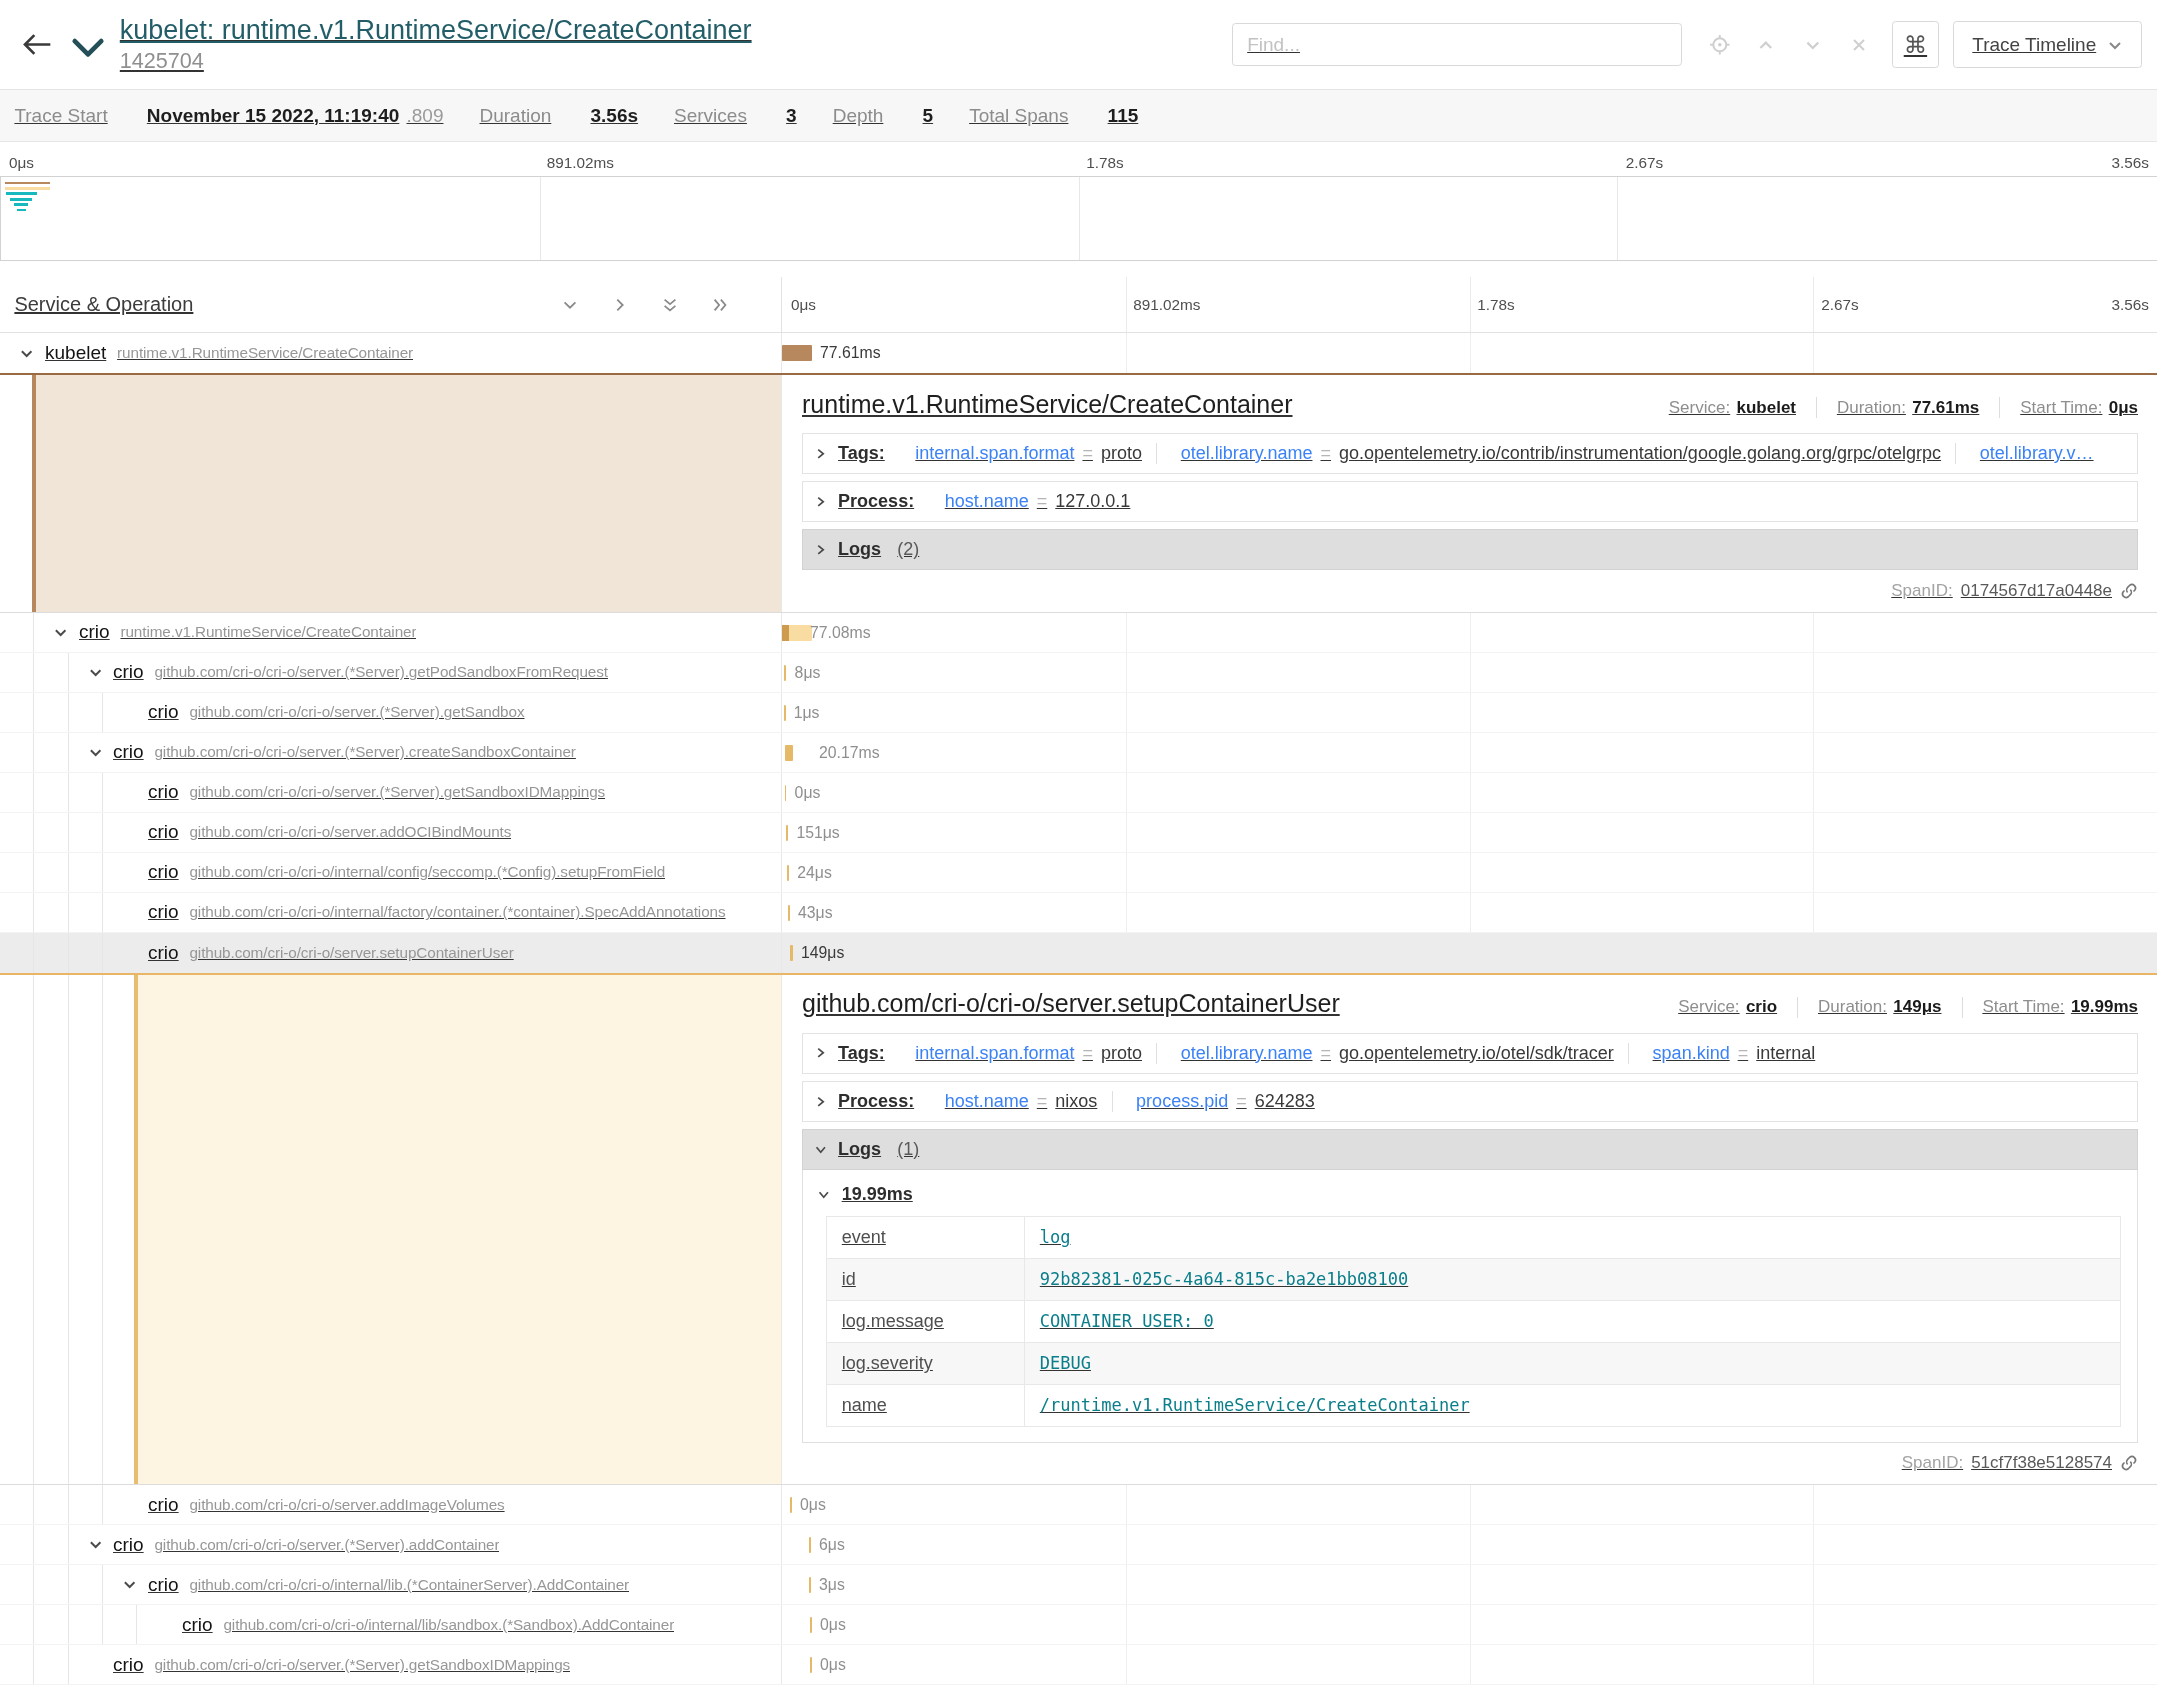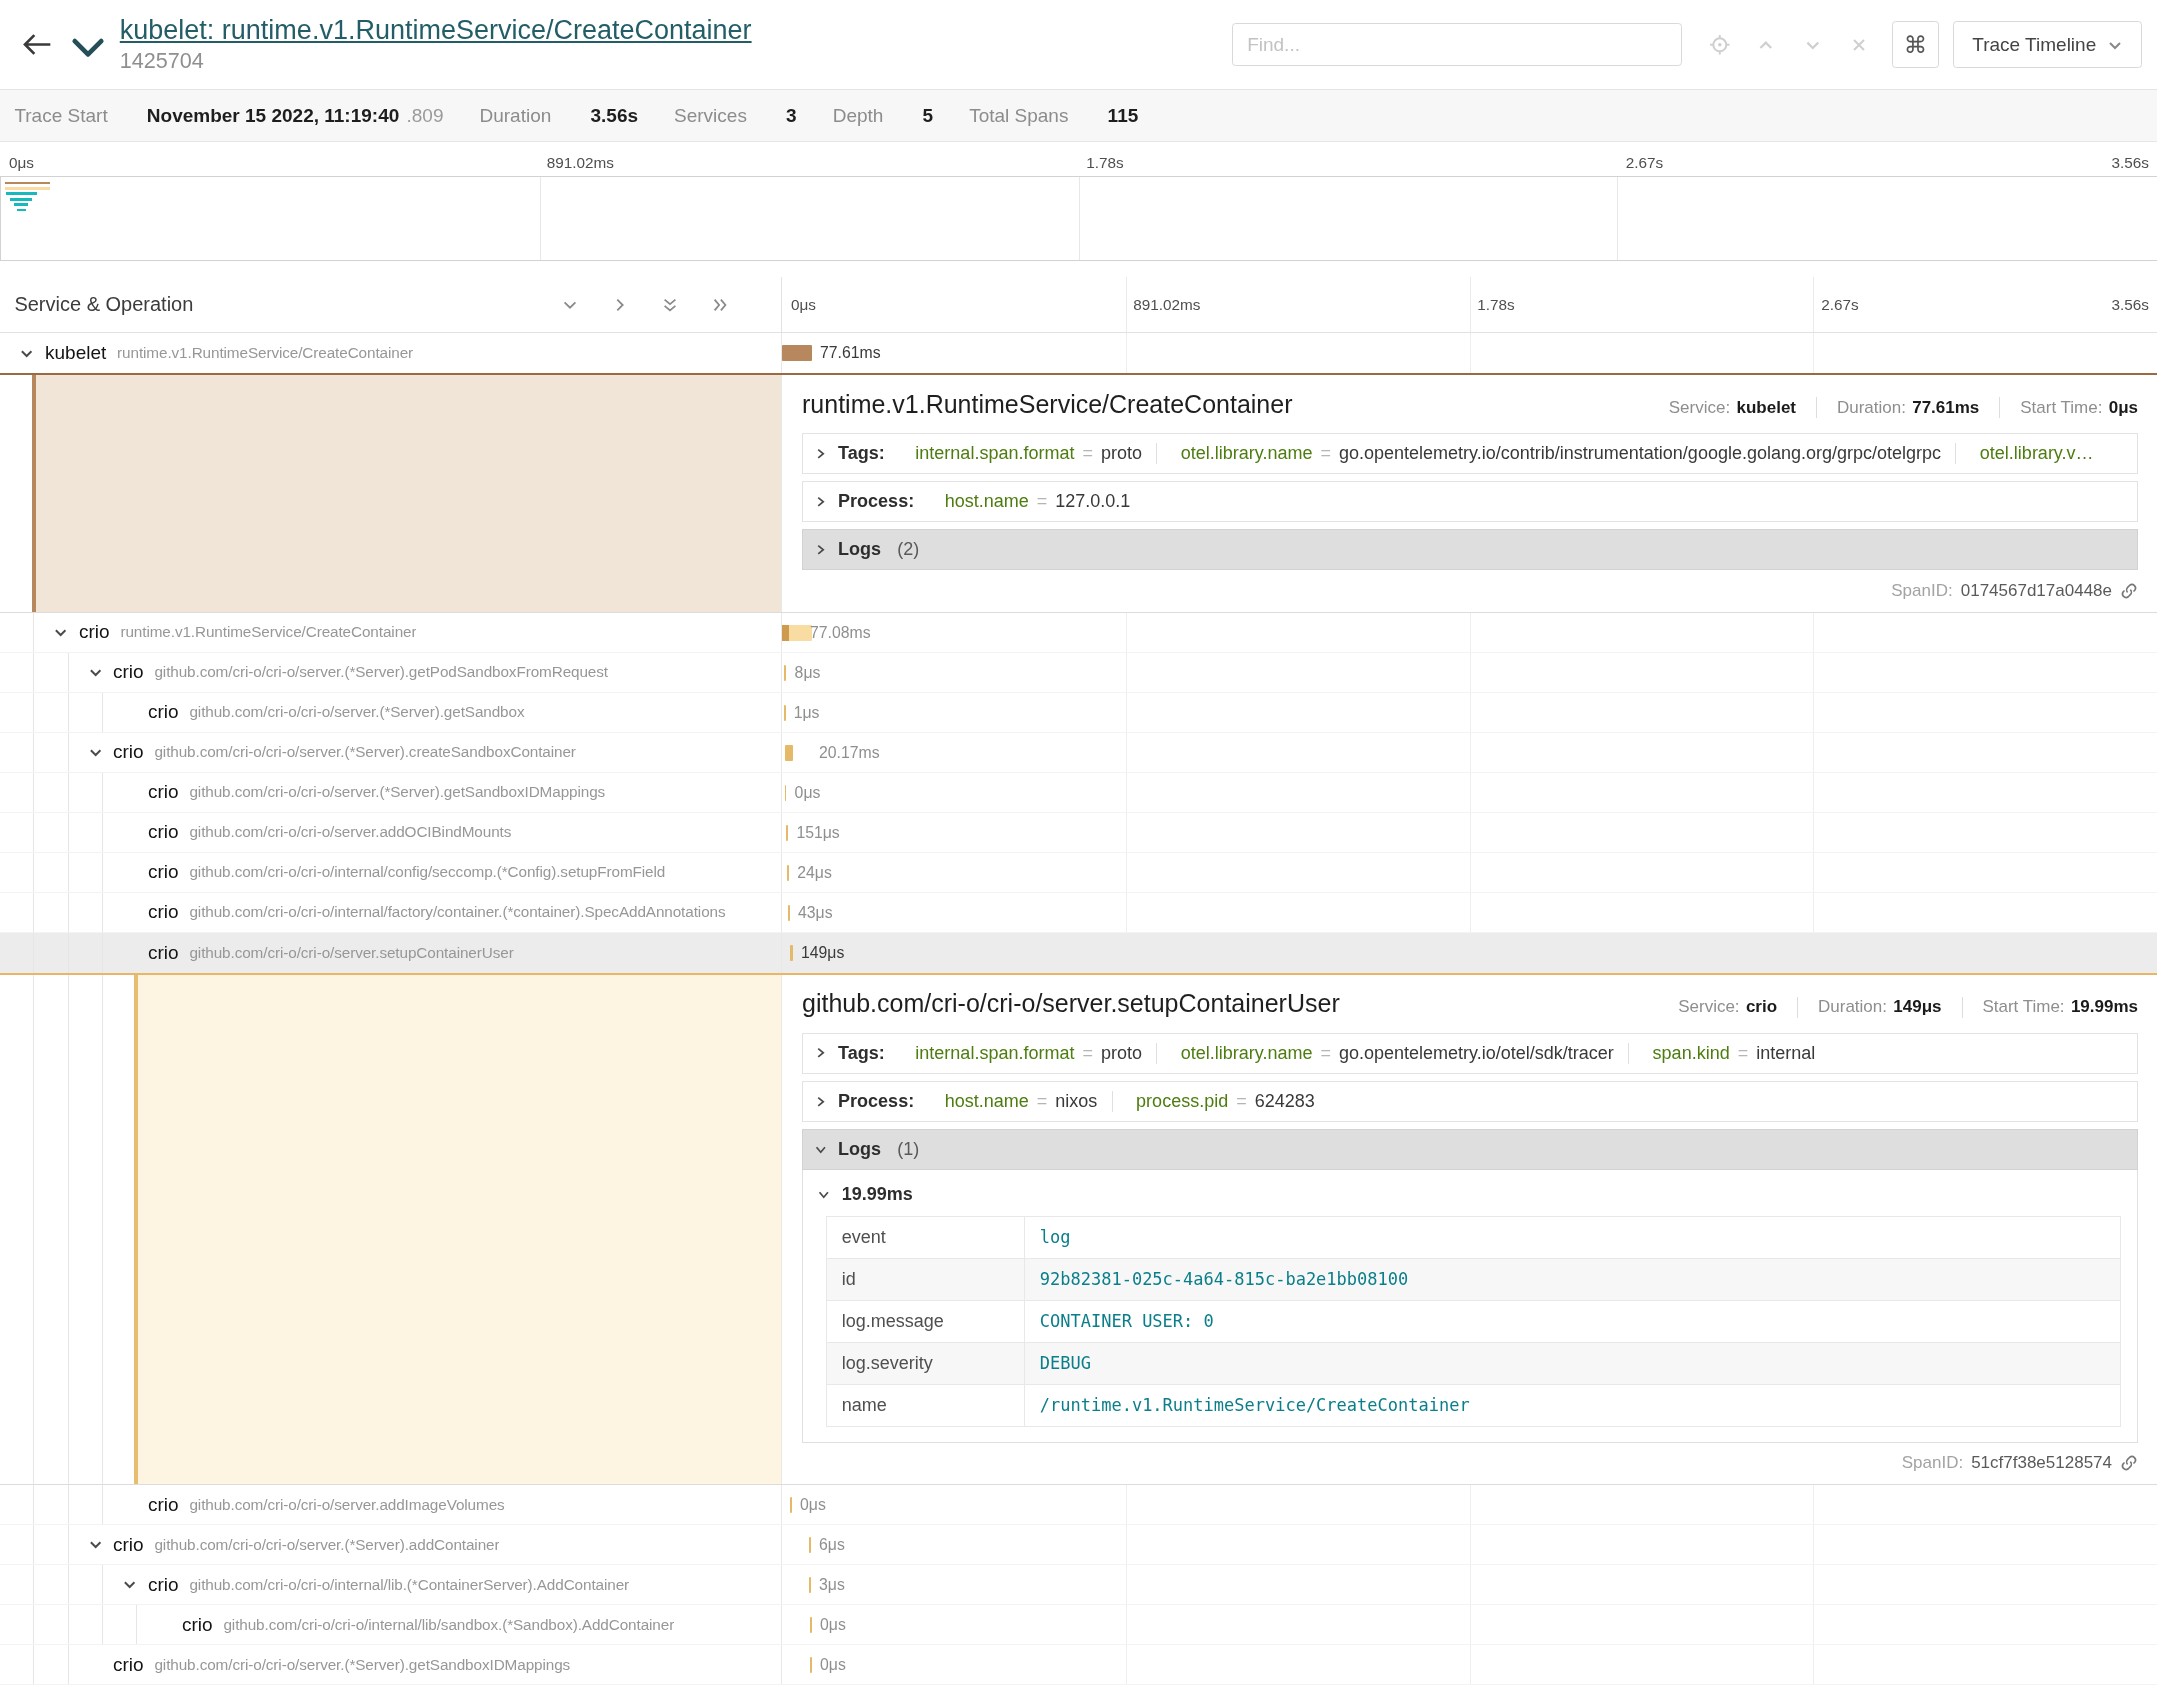--- a/index.html
+++ b/index.html
@@ -2,21 +2,21 @@
 <html lang="en" style="font-size:14.4px"><head>
 <meta charset="utf-8">
 <style>
   * { box-sizing: border-box; }
   html, body { margin: 0; padding: 0; overflow: hidden; }
   body {
     width: 2158px; height: 1705px;
     font-family: "Liberation Sans", sans-serif;
     background: #fff; color: #333;
   }
-  .app { width: 2158px; height: 1705px; overflow: hidden; }
+  .app { width: 2158px; height: 1705px; overflow: hidden; text-decoration: underline; }
 
   
   header {
     height: 90px; display: flex; align-items: center;
     padding: 0 16px; gap: 14.4px; background: #fff;
     border-bottom: 0.9px solid #e4e4e4;
   }
   .back-btn { width: 41px; display: flex; justify-content: center; cursor: pointer; }
   .title-chevron { display: flex; align-items: center; cursor: pointer; margin-top: 7.2px; }
   .title-block { line-height: 1.15; min-width: 0; }
@@ -135,21 +135,21 @@
 
   .acc {
     display: flex; align-items: center; gap: 9px;
     border: 0.9px solid #e3e3e3; background: #fff; padding: 0 10.8px; height: 41px;
     margin-bottom: 7.2px; font-size: 18px; overflow: hidden; white-space: nowrap; cursor: pointer;
   }
   .acc-label { font-weight: 700; color: #2e2e2e; margin: 0 7.2px 0 1.8px; }
   .kv-list { display: contents; }
   .kv { display: inline-flex; align-items: center; gap: 8px; padding: 0 14.4px; border-right: 0.9px solid #e0e0e0; }
   .kv:last-child { border-right: none; }
-  .kv .k { color: #4d7c0f; }
+  .kv .k { color: #3b82f6; }
   .kv .eq { color: #b5b5b5; }
   .kv .v { color: #393939; }
   .logs-acc { background: #dedede; border-color: #d2d2d2; }
   .logs-acc .count { color: #595959; }
   .logs-acc.expanded { margin-bottom: 0; }
 
   .logs-body { border: 0.9px solid #e0e0e0; border-top: none; margin-bottom: 7.2px; padding: 3.6px 12.6px 14.4px; background: #fff; }
   .log-entry-head { display: flex; align-items: center; gap: 10.8px; font-size: 18px; font-weight: 700; color: #2e2e2e; padding: 10.8px 1.8px 10.8px; }
   .log-table { border-collapse: collapse; margin-left: 10.8px; width: calc(100% - 14.4px); }
   .log-table td { border: 0.9px solid #e8e8e8; padding: 10px 14.4px; font-size: 18px; vertical-align: top; }

